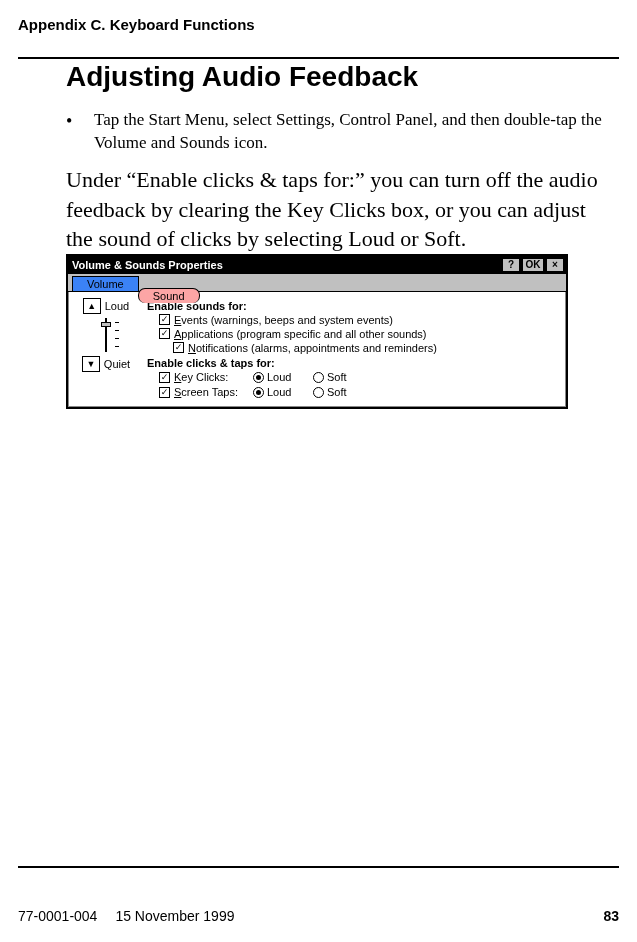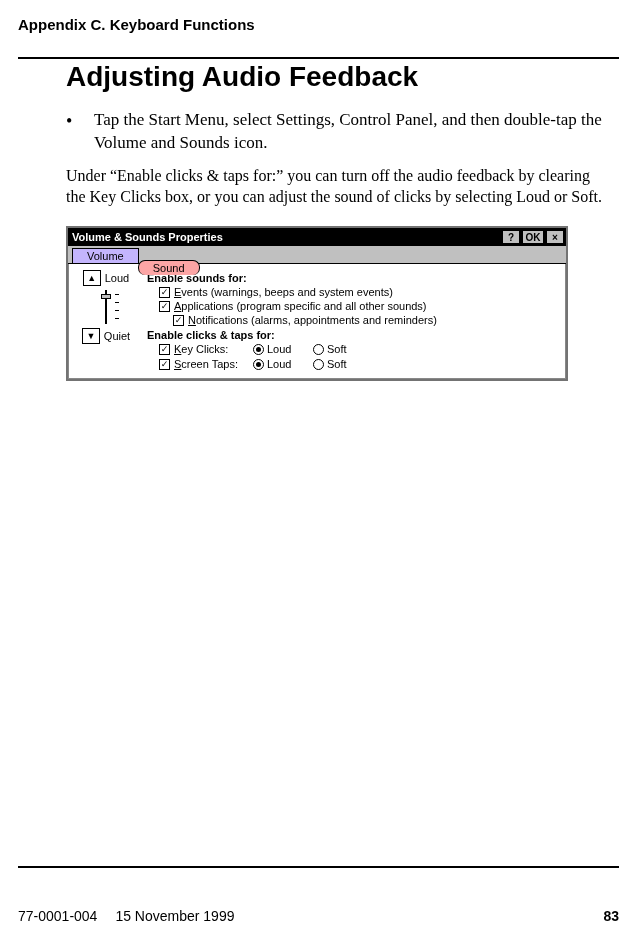--- a/index.html
+++ b/index.html
@@ -39,27 +39,26 @@
     margin-bottom: 10px;
     font-size: 17px;
     line-height: 1.35;
   }
   .bullet {
     width: 28px;
     flex-shrink: 0;
     font-size: 18px;
   }
   .para {
-    font-size: 16px;
+    font-size: 22px;
     line-height: 1.35;
-    margin-bottom: 18px;
   }
   
   .dialog {
-    border: 2px solid #737373;
+    border: 2px solid #000000;
     width: 502px;
     font-family: 'MS Sans Serif', Tahoma, Arial, sans-serif;
     font-size: 11px;
     background: #c0c0c0;
   }
   .titlebar {
     background: #000;
     color: #fff;
     display: flex;
     align-items: center;
@@ -96,21 +95,21 @@
   .tabs-row {
     display: flex;
     background: #c0c0c0;
     border-bottom: 1px solid #000;
     padding-top: 2px;
     padding-left: 4px;
   }
   .tab {
     border: 1px solid #000;
     border-bottom: none;
-    background: #c4b5fd;
+    background: #3b82f6;
     padding: 1px 14px;
     font-size: 11px;
     margin-right: -1px;
     position: relative;
   }
   .tab.inactive {
     background: #fca5a5;
     top: 12px;
     border-radius: 7px;
   }

